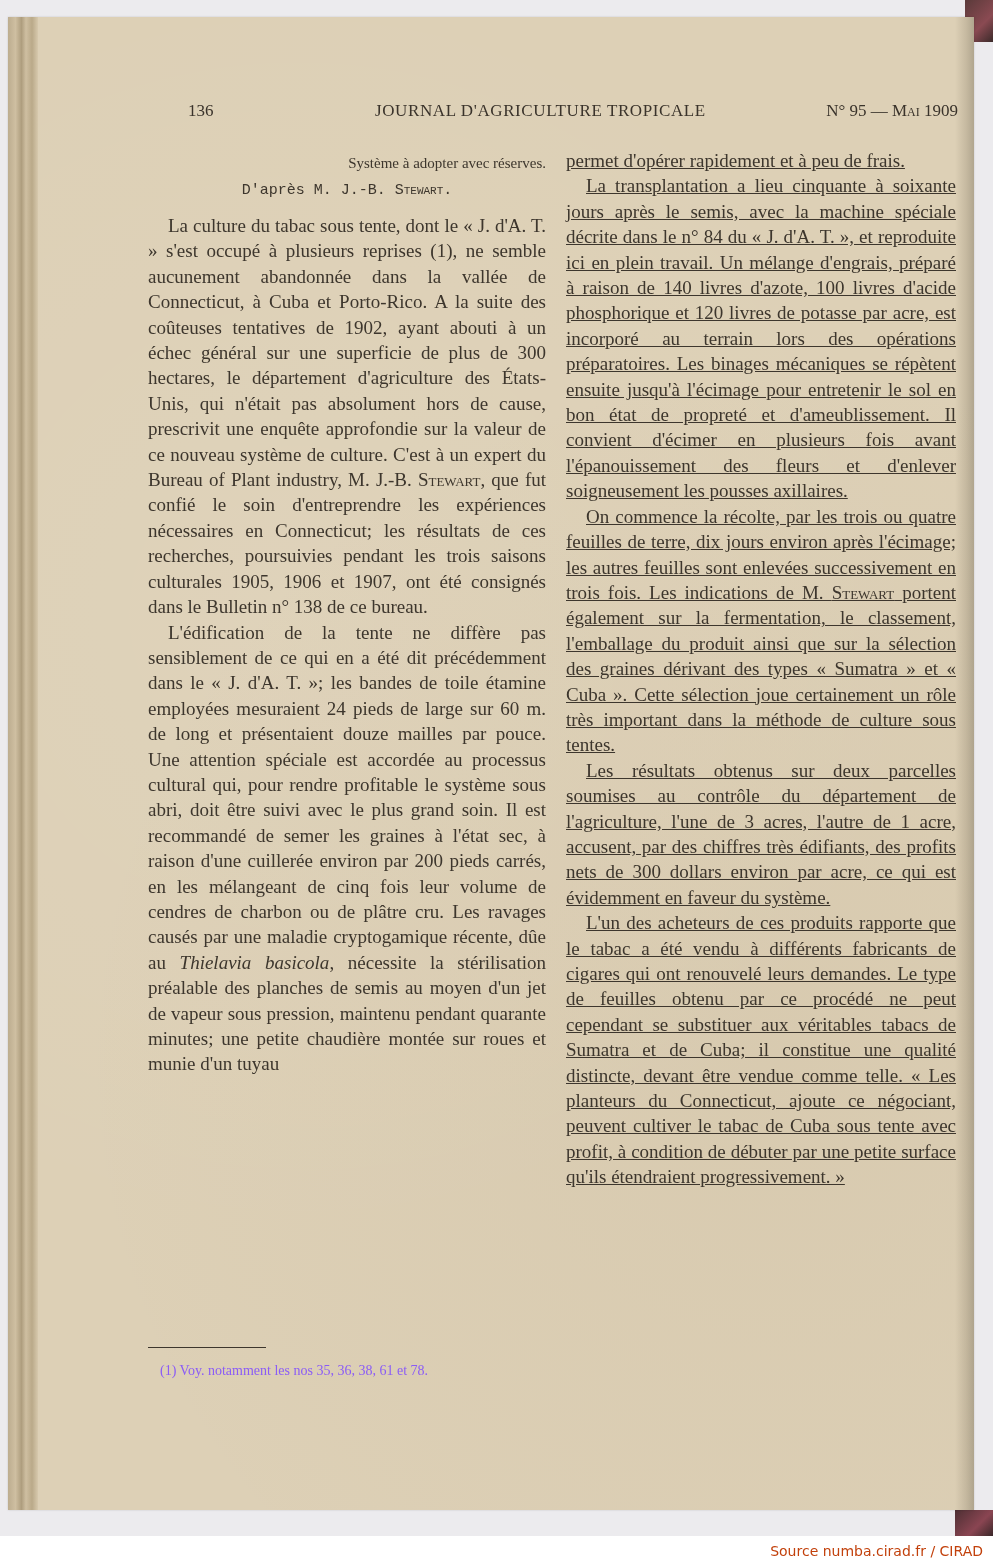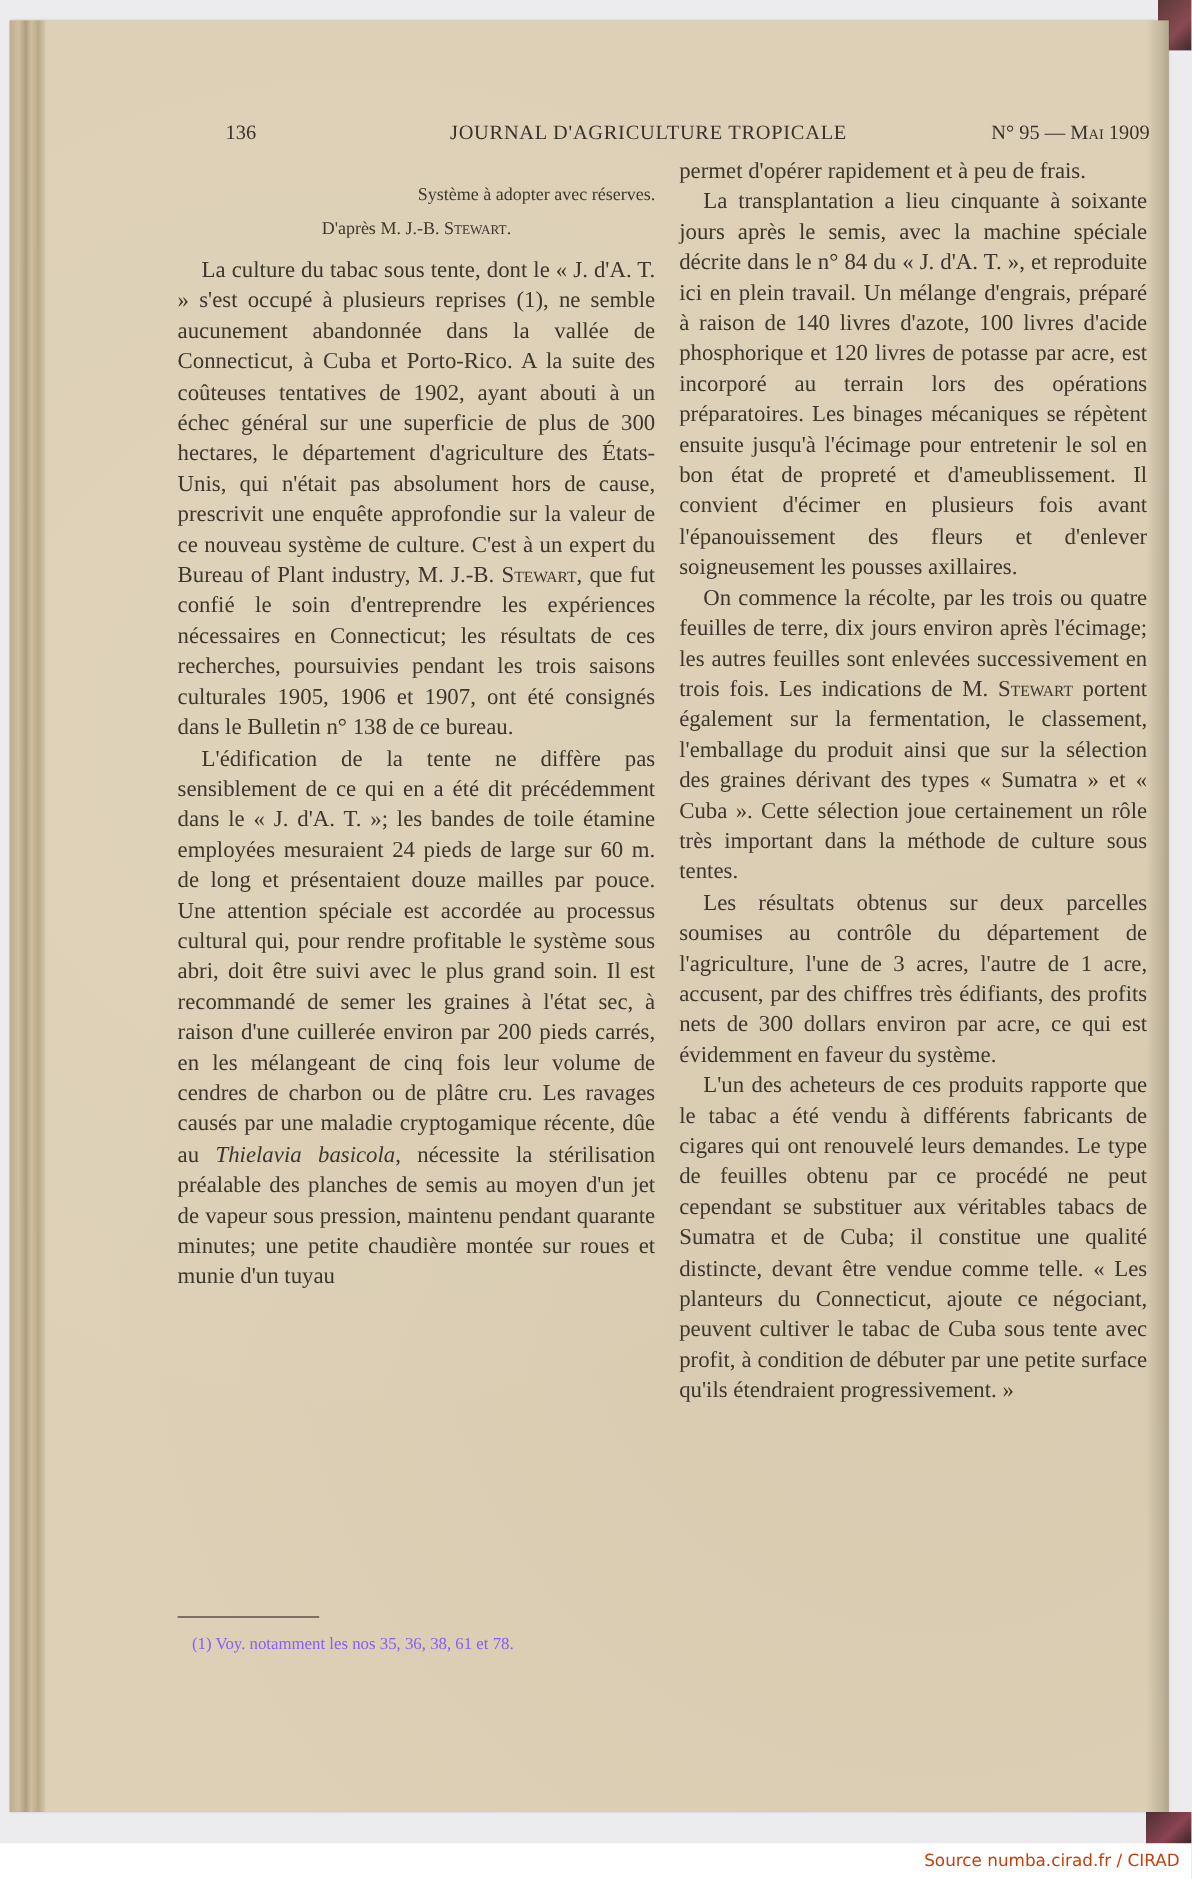--- a/index.html
+++ b/index.html
@@ -45,32 +45,32 @@
   .running-head .jtitle { position: absolute; left: 227px; top: 0; letter-spacing: 0.6px; }
   .running-head .issue { position: absolute; right: 0; top: 0; margin-left: 40px; }
   .sc { font-variant: small-caps; }
 
   .col {
     position: absolute; color: #3d362d;
     font-size: 19px; line-height: 25.4px;
     text-align: justify; hyphens: none;
   }
   .col-left { left: 148px; top: 153px; width: 398px; }
-  .col-right { left: 566px; top: 130px; width: 390px; }
+  .col-right { left: 566px; top: 148px; width: 390px; text-decoration: underline; }
   .col p { margin: 0; text-indent: 20px; }
   .col p.noindent { text-indent: 0; }
 
   .art-title {
     font-family: "Liberation Sans", "DejaVu Sans", sans-serif;
     font-weight: bold; font-size: 17px; line-height: 23px;
     text-align: center; color: #2c2823; margin: 4px 0 10px 0;
     letter-spacing: 0.3px;
   }
   .art-subtitle { text-align: right; font-size: 15px; line-height: 20px; margin: 0 0 8px 0; color: #3d362d; }
-  .art-byline { text-align: center; font-size: 15px; line-height: 20px; margin: 0 0 12px 0; color: #3d362d; }
+  .art-byline { text-align: center; font-size: 15px; line-height: 20px; margin: 0 0 12px 0; color: #3d362d; font-family: Liberation Mono, monospace; }
 
   .footnote-rule {
     position: absolute; left: 148px; top: 1347px; width: 118px; height: 0;
     border-top: 1.5px solid #3d362d;
   }
   .footnote {
     position: absolute; left: 160px; top: 1363px; font-size: 14px; color: #8b5cf6;
   }
   .source-credit {
     position: absolute; right: 10px; top: 1543px;

